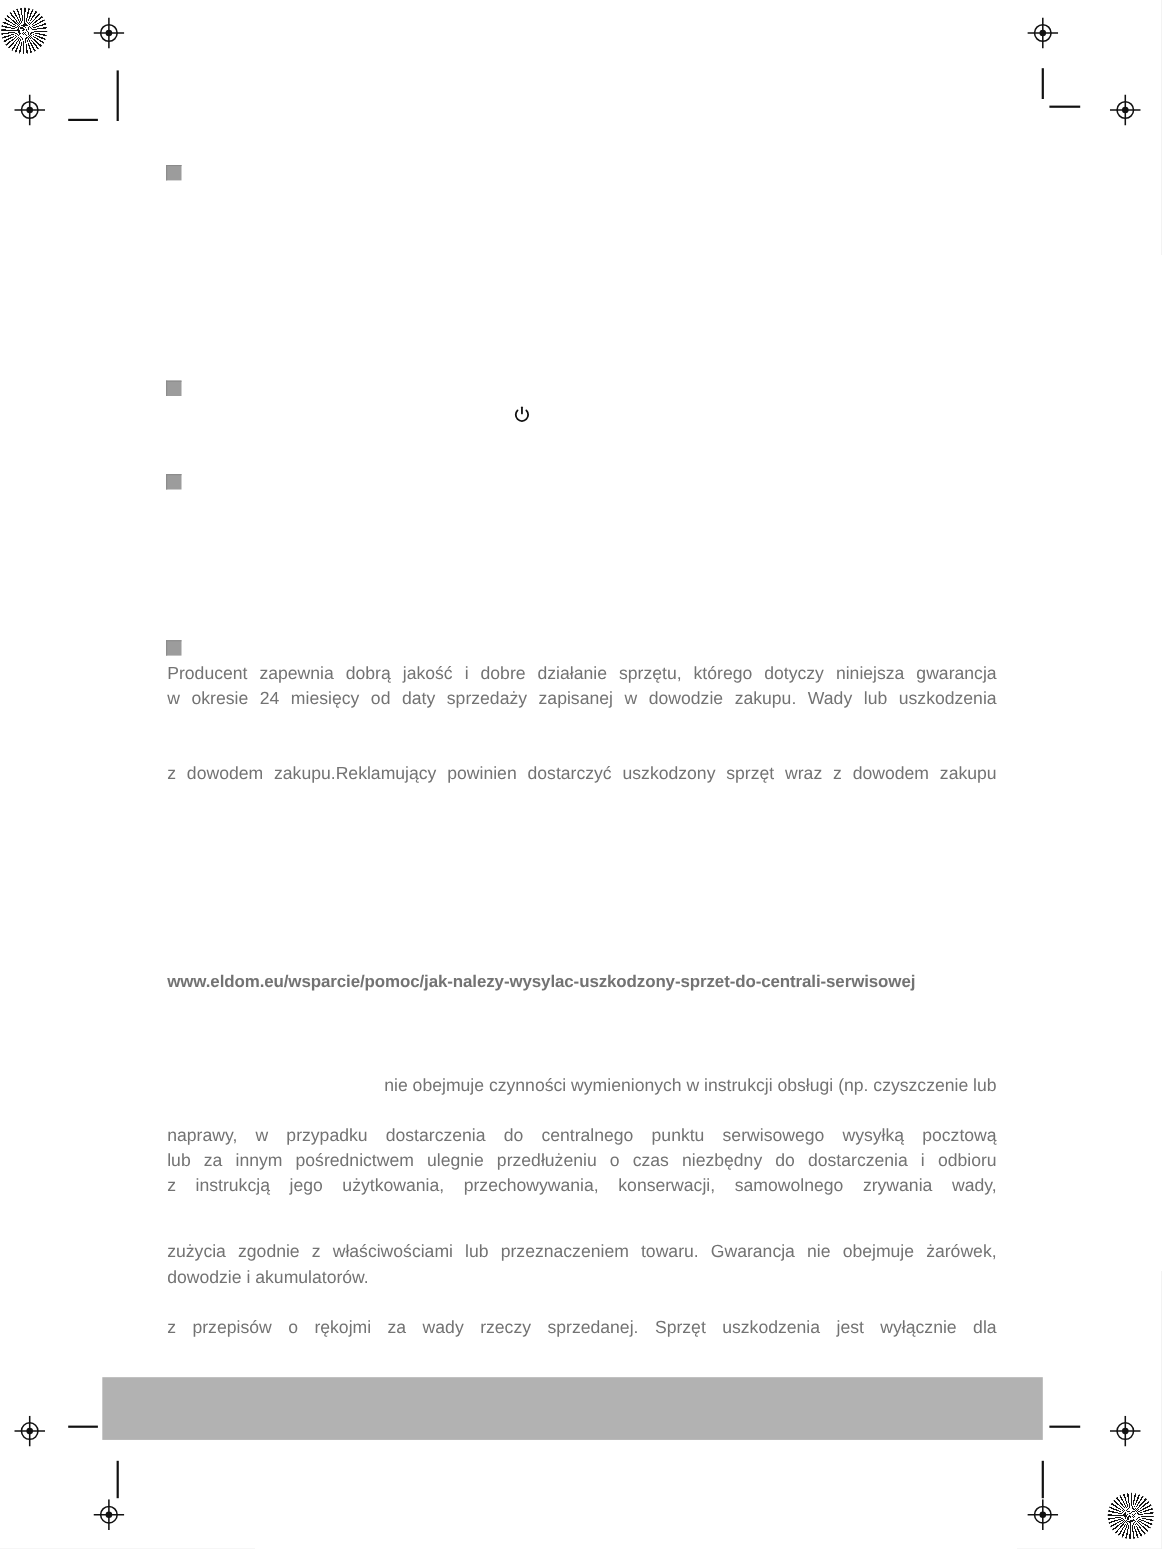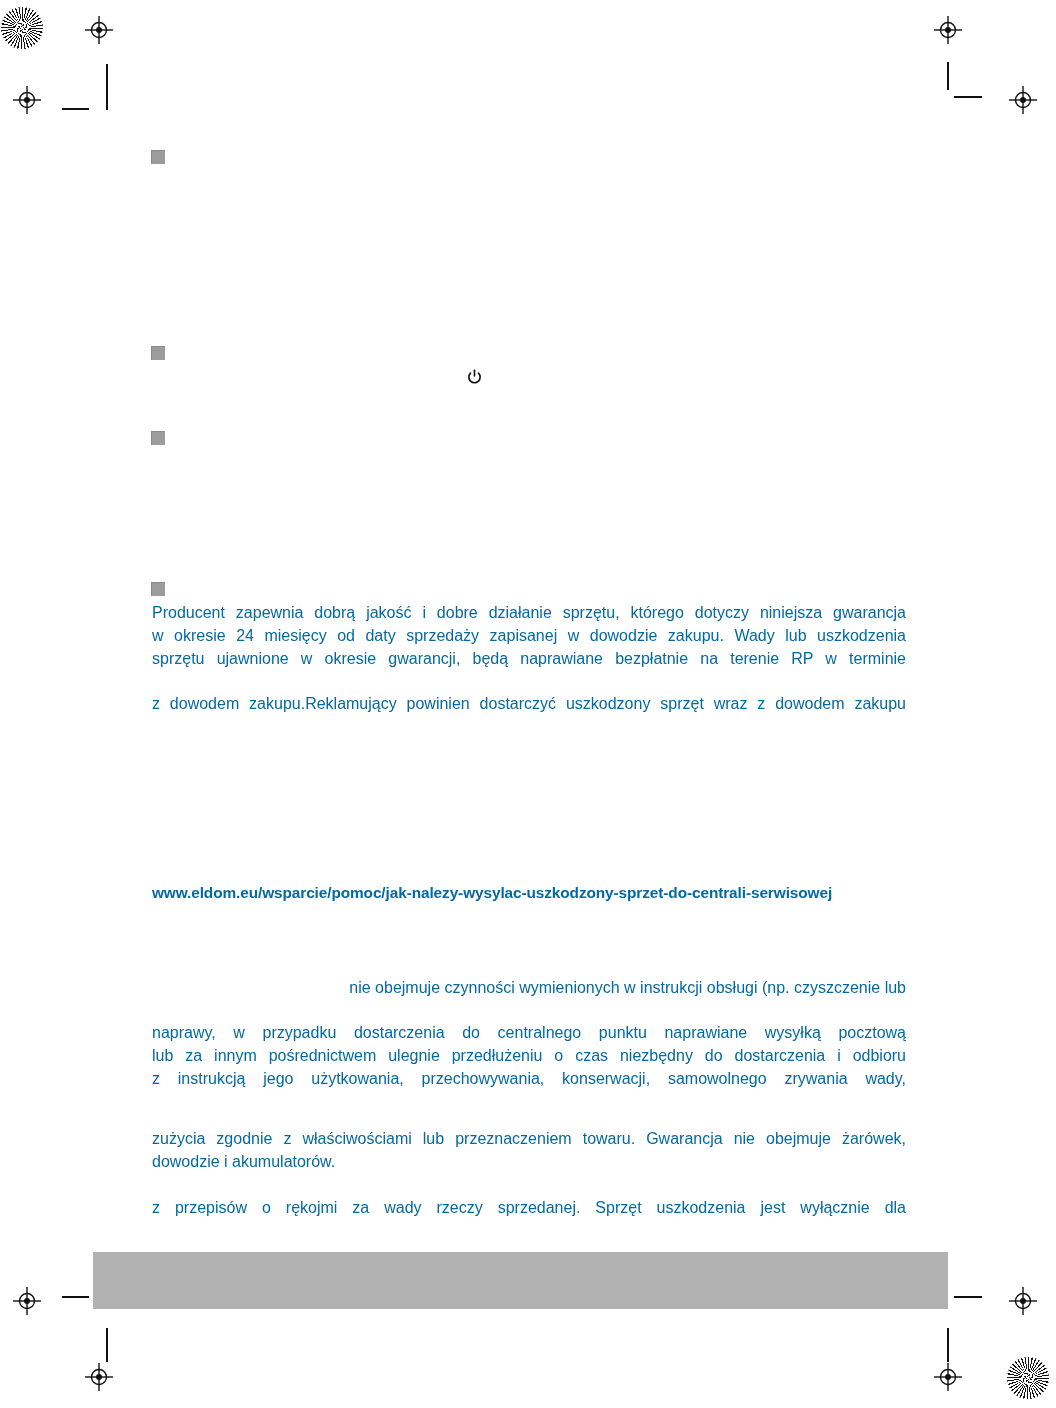--- a/index.html
+++ b/index.html
@@ -1,21 +1,21 @@
 <!DOCTYPE html>
 <html><head>
 <meta charset="utf-8">
 <style>
   html,body{margin:0;padding:0;background:#e8e8e8;}
   .page{
     position:relative;
     width:1056px;height:1408px;
     background:#ffffff;
     font-family:"Liberation Sans", sans-serif;
-    color:#0369a1;
+    color:#737373;
     overflow:hidden;
     margin:0 auto;
   }
   
   .reg{position:absolute;width:28px;height:28px;}
   .reg line{stroke:#111;stroke-width:1.4;}
   .reg circle.o{fill:none;stroke:#111;stroke-width:1.4;}
   .reg circle.i{fill:#111;}
   .sunburst{
     position:absolute;width:42px;height:42px;border-radius:50%;
@@ -108,37 +108,36 @@
   <div class="bullet" style="left:151px;top:582px;"></div>
 
   <svg class="power" style="left:467px;top:369px;" viewBox="0 0 24 24">
     <path d="M18.36 6.64a9 9 0 1 1-12.73 0"></path>
     <path d="M12 2v9"></path>
   </svg>
 
   <div class="tblock" style="top:601px;">
     <div class="line">Producent zapewnia dobrą jakość i dobre działanie sprzętu, którego dotyczy niniejsza gwarancja</div>
     <div class="line">w okresie 24 miesięcy od daty sprzedaży zapisanej w dowodzie zakupu. Wady lub uszkodzenia</div>
-    <div class="line">sprzętu ujawnione w okresie gwarancji, będą naprawiane bezpłatnie na terenie RP w terminie</div>
   </div>
 
   <div class="tblock" style="top:881px;">
     <div class="line left bold">www.eldom.eu/wsparcie/pomoc/jak-nalezy-wysylac-uszkodzony-sprzet-do-centrali-serwisowej</div>
   </div>
 
   <div class="tblock" style="top:692px;">
     <div class="line">z dowodem zakupu.Reklamujący powinien dostarczyć uszkodzony sprzęt wraz z dowodem zakupu</div>
   </div>
 
   <div class="tblock" style="top:976px;">
     <div class="line right">nie obejmuje czynności wymienionych w instrukcji obsługi (np. czyszczenie lub</div>
   </div>
 
   <div class="tblock" style="top:1021px;">
-    <div class="line">naprawy, w przypadku dostarczenia do centralnego punktu naprawiane wysyłką pocztową</div>
+    <div class="line">naprawy, w przypadku dostarczenia do centralnego punktu serwisowego wysyłką pocztową</div>
     <div class="line">lub za innym pośrednictwem ulegnie przedłużeniu o czas niezbędny do dostarczenia i odbioru</div>
     <div class="line">z instrukcją jego użytkowania, przechowywania, konserwacji, samowolnego zrywania wady,</div>
   </div>
 
   <div class="tblock" style="top:1127px;">
     <div class="line">zużycia zgodnie z właściwościami lub przeznaczeniem towaru. Gwarancja nie obejmuje żarówek,</div>
     <div class="line left">dowodzie i akumulatorów.</div>
   </div>
 
   <div class="tblock" style="top:1196px;">

